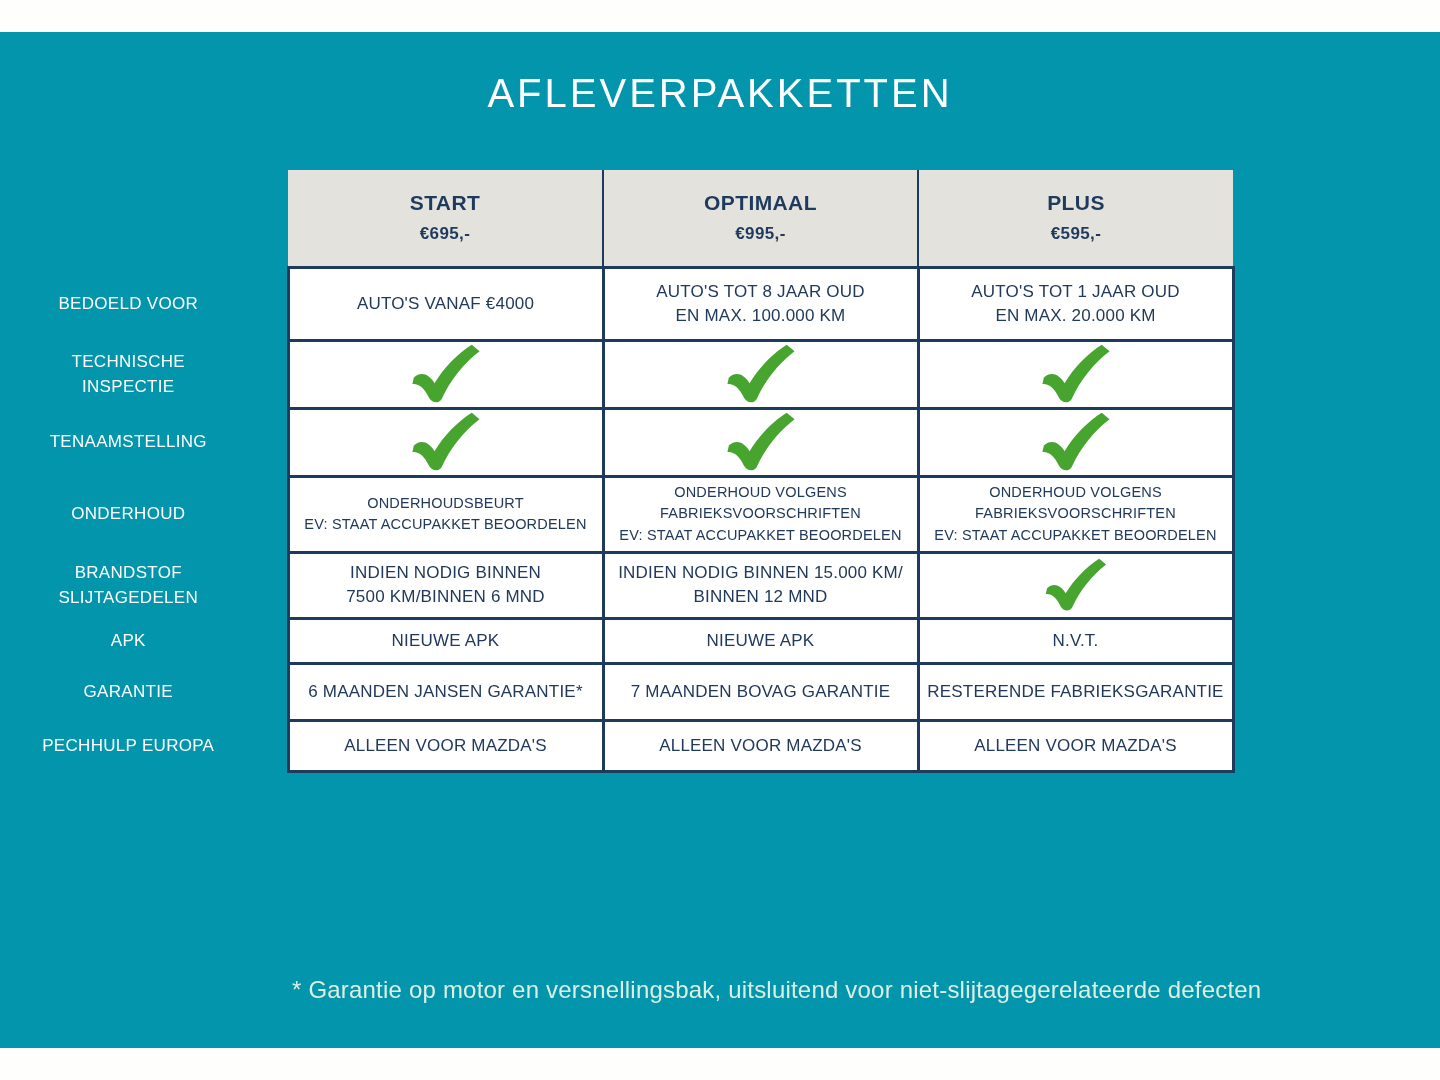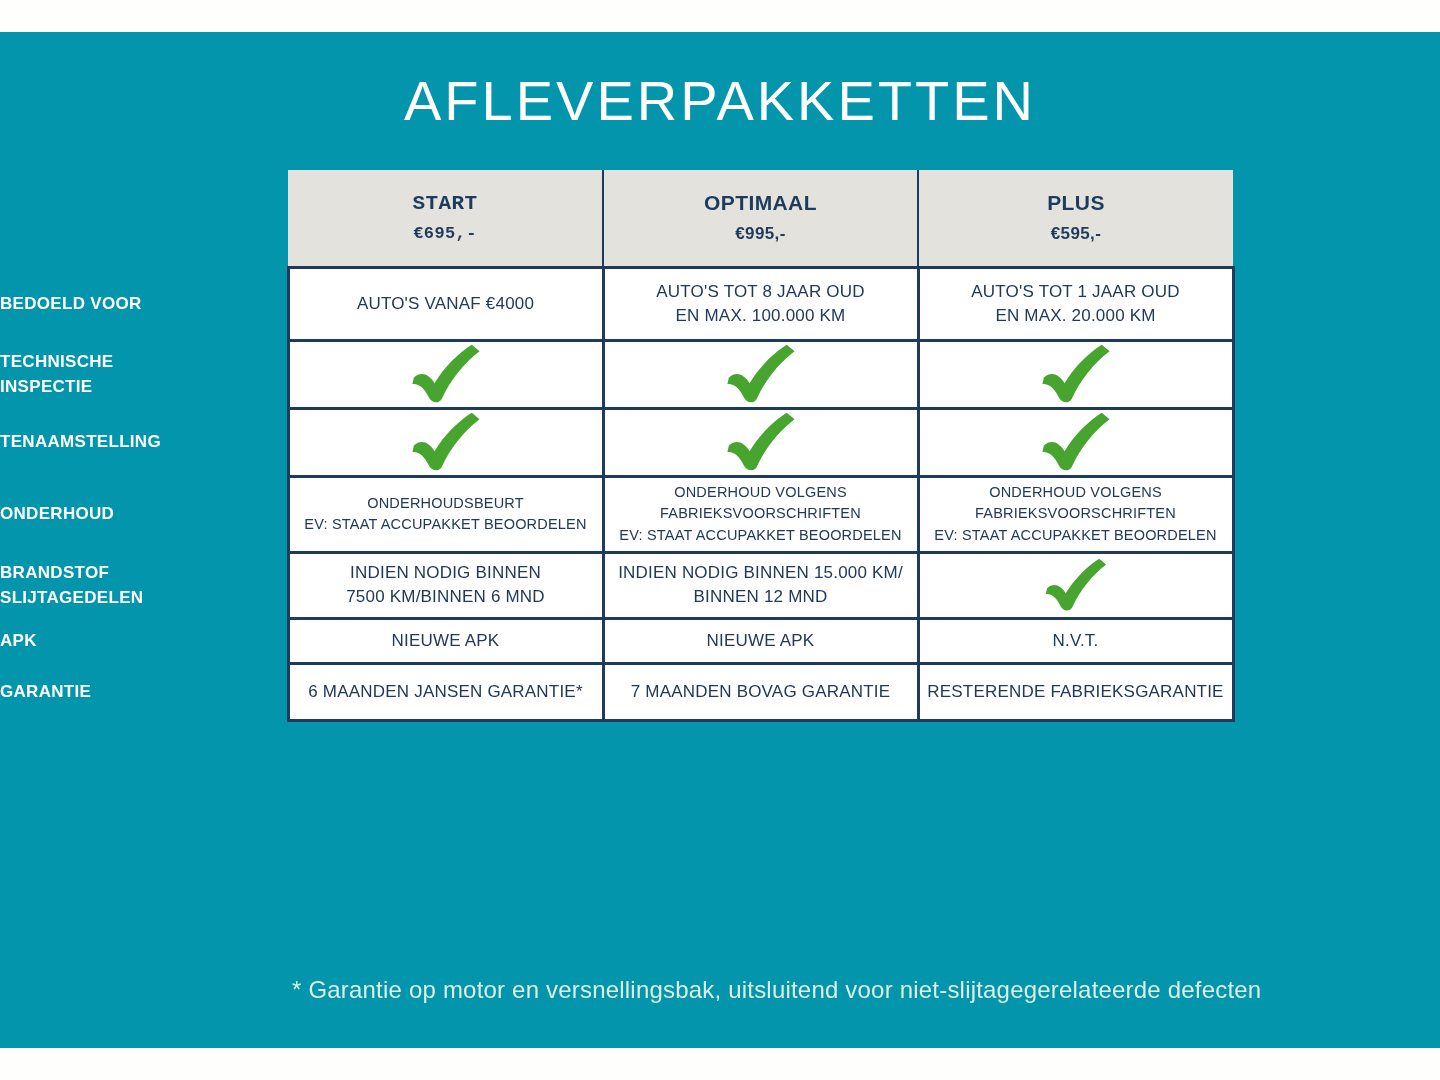--- a/index.html
+++ b/index.html
@@ -5,36 +5,36 @@
   :root{
     --teal:#0295AC; --navy:#1E3A5C; --header_bg:#E3E2DD;
     --check_green:#47A42E; --cell_text:#21395A; --footnote:#DCEFE5;
   }
   *{margin:0;padding:0;box-sizing:border-box;}
   html,body{width:1440px;height:1080px;}
   body{font-family:"Liberation Sans",sans-serif;background:#FEFEFD;overflow:hidden;}
   .band{position:absolute;left:0;top:32px;width:1440px;height:1016px;background:var(--teal);}
   .title{
     position:absolute;top:40px;left:0;right:0;text-align:center;
-    color:#fff;font-size:56px;font-weight:300;letter-spacing:3px;line-height:1.05;
+    color:#fff;font-size:40px;font-weight:300;letter-spacing:3px;line-height:1.05;
   }
   table.pkg{border-collapse:collapse;position:absolute;left:0;top:138px;table-layout:fixed;}
   col.c-label{width:288px;} col.c-data{width:315px;}
   td,th{vertical-align:middle;}
   td.lbl{
-    background:transparent;border:none;text-align:left;padding-right:30px;
-    color:#fff;font-weight:bold;font-size:17px;line-height:1.5;letter-spacing:.3px;
+    background:transparent;border:none;text-align:center;padding-right:30px;
+    color:#fff;font-weight:normal;font-size:17px;line-height:1.5;letter-spacing:.3px;
     white-space:pre-line;
   }
   th.head{
     background:var(--header_bg);border-left:2px solid var(--navy);
     border-right:2px solid var(--navy);border-bottom:3px solid var(--navy);border-top:none;
     color:var(--navy);font-weight:bold;text-align:center;
   }
-  th.head:nth-child(2){border-left:none;font-family:Liberation Mono, monospace;}
+  th.head:nth-child(2){border-left:none;}
   th.head:last-child{border-right:none;}
   .cname{font-size:21px;letter-spacing:.4px;margin-bottom:9px;}
   .cprice{font-size:17px;letter-spacing:.4px;}
   td.data{
     background:#fff;border:3px solid var(--navy);text-align:center;
     color:var(--cell_text);font-size:17px;line-height:1.4;letter-spacing:.2px;
   }
   td.data .txt{white-space:pre-line;}
   td.data.small{font-size:14.5px;line-height:1.45;}
   .chk{width:76px;height:60px;display:block;margin:0 auto;color:var(--check_green);}
@@ -187,17 +187,29 @@
           </td>
       <td class="data">
             <div class="txt">7 MAANDEN BOVAG GARANTIE</div>
           </td>
       <td class="data">
             <div class="txt">RESTERENDE FABRIEKSGARANTIE</div>
           </td>
     </tr>
 
 
+    <tr style="height:51px">
+      <td class="lbl">PECHHULP EUROPA</td>
+      <td class="data">
+            <div class="txt">ALLEEN VOOR MAZDA'S</div>
+          </td>
+      <td class="data">
+            <div class="txt">ALLEEN VOOR MAZDA'S</div>
+          </td>
+      <td class="data">
+            <div class="txt">ALLEEN VOOR MAZDA'S</div>
+          </td>
+    </tr>
   </tbody>
     </table>
 
   <div class="footnote">* Garantie op motor en versnellingsbak, uitsluitend voor niet-slijtagegerelateerde defecten</div>
 </div>
 
 </body></html>

